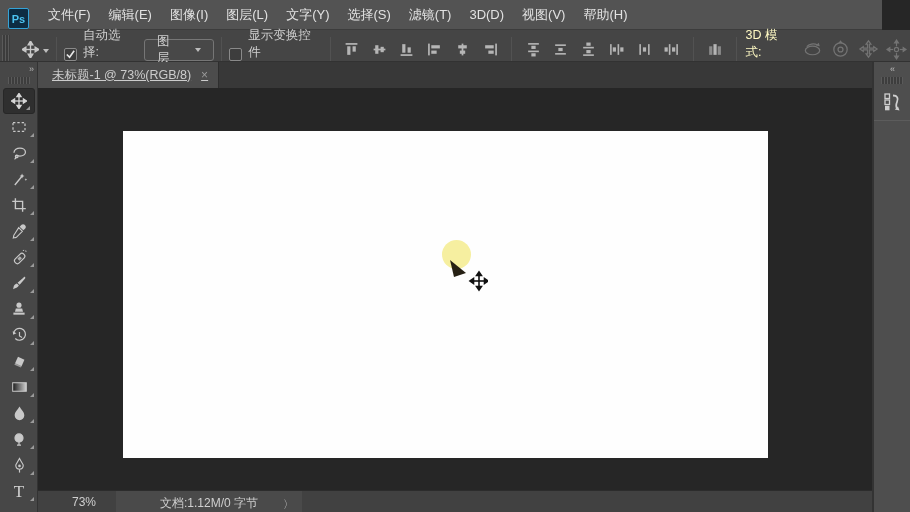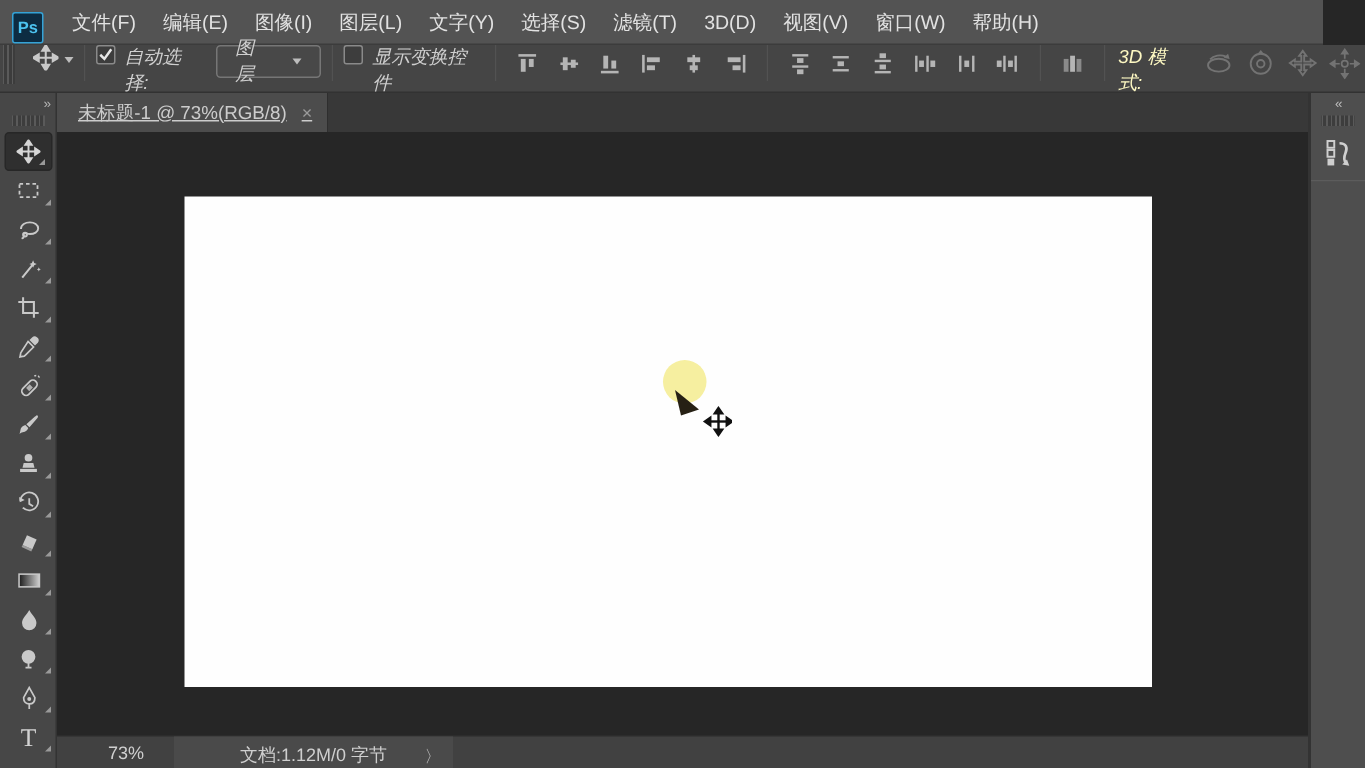--- a/index.html
+++ b/index.html
@@ -9,21 +9,21 @@
   
   .menubar { position:absolute; left:0; top:0; width:882px; height:30px; background:#535353;
     display:flex; align-items:flex-end; color:#e2e2e2; font-size:13px; border-bottom:1px solid #3c3c3c; }
   .ps-logo { width:21px; height:21px; margin:0 10px 0 8px; background:#0d2c42; border:1.5px solid #35a3d7;
     border-radius:2px; color:#4cc3f0; font-size:11px; font-weight:bold; display:flex; align-items:center;
     justify-content:center; }
   .menu-item { padding:0 9px; height:100%; display:flex; align-items:center; cursor:default; }
 
   
   .optionsbar { position:absolute; left:0; top:30px; width:910px; height:32px; background:#454545;
-    display:flex; align-items:flex-start; color:#cfcfcf; font-size:12.5px; border-bottom:1px solid #323232;font-style:italic; }
+    display:flex; align-items:flex-end; color:#cfcfcf; font-size:12.5px; border-bottom:1px solid #323232; }
   .opt-grip { width:8px; height:26px; margin-left:2px;
     background:repeating-linear-gradient(90deg,#5a5a5a 0 1px,#3c3c3c 1px 3px); }
   .opt-sep { width:1px; height:24px; background:#373737; border-right:1px solid #525252; margin:0 7px; }
   .tool-preview { display:flex; align-items:center; gap:4px; margin-left:12px; }
   .chev-down { width:0; height:0; border-left:3.5px solid transparent; border-right:3.5px solid transparent;
     border-top:4px solid #bdbdbd; display:inline-block; }
   .checkbox { width:13px; height:13px; border:1px solid #8a8a8a; background:#3d3d3d; border-radius:2px;
     display:inline-flex; align-items:center; justify-content:center; margin-right:6px; }
   .checkbox.checked { background:#3d3d3d; }
   .select { display:inline-flex; align-items:center; gap:14px; border:1px solid #767676; border-radius:3px;
@@ -84,21 +84,20 @@
   <div class="ps-logo">Ps</div>
   <div class="menu-item">文件(F)</div>
   <div class="menu-item">编辑(E)</div>
   <div class="menu-item">图像(I)</div>
   <div class="menu-item">图层(L)</div>
   <div class="menu-item">文字(Y)</div>
   <div class="menu-item">选择(S)</div>
   <div class="menu-item">滤镜(T)</div>
   <div class="menu-item">3D(D)</div>
   <div class="menu-item">视图(V)</div>
-  <div class="menu-item">窗口(W)</div>
   <div class="menu-item">帮助(H)</div>
 </div>
 
 <div class="optionsbar">
   <div class="opt-grip"></div>
 
   <div class="tool-preview">
     <span>
       <svg width="17" height="17" viewBox="0 0 20 20">
           <g stroke="#c9c9c9" stroke-width="1.6" fill="#c9c9c9">

